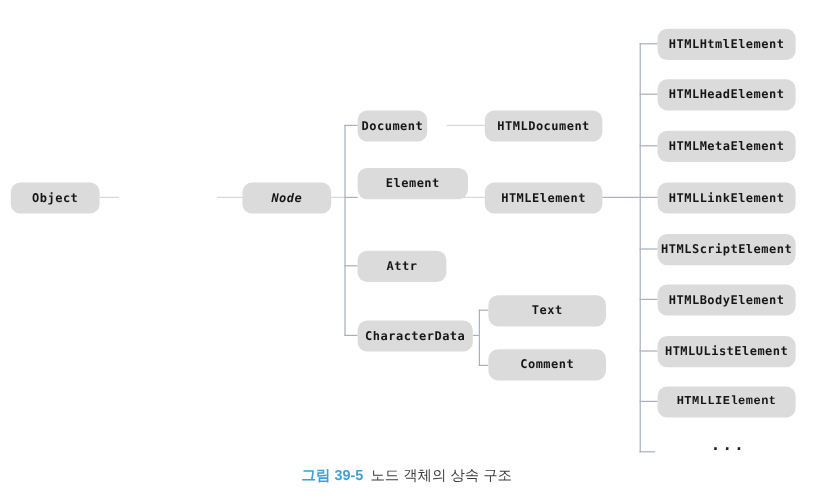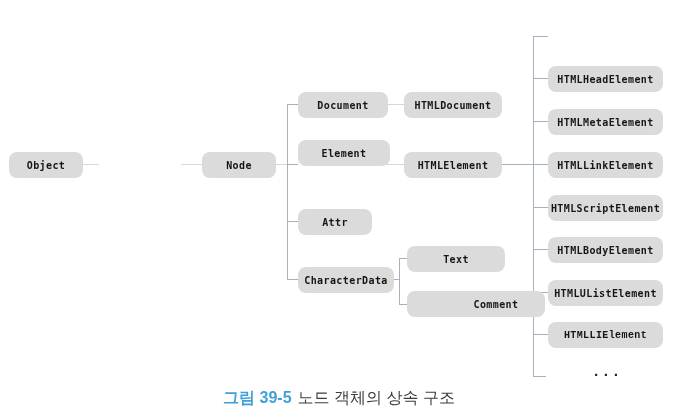--- a/index.html
+++ b/index.html
@@ -26,30 +26,30 @@
     white-space: nowrap;
   }
   .hl { position: absolute; height: 1px; }
   .vl { position: absolute; width: 1px; }
   .lt { background: #a7b0bd; }   
   .lr { background: #d6d8dc; }   
 
   
   #b-object        { left: 9px;   top: 152px; width: 74px; }
   #b-eventtarget   { left: 99px;  top: 152px; width: 82px; }
-  #b-node          { left: 202px; top: 152px; width: 74px; }
+  #b-node          { left: 202px; top: 152px; width: 74px; font-style: italic; }
   
-  #b-document      { left: 298px; top: 92px;  width: 90px; }
+  #b-document      { left: 298px; top: 92px;  width: 58px; }
   #b-element       { left: 298px; top: 140px; width: 92px; }
   #b-attr          { left: 298px; top: 209px; width: 74px; }
   #b-characterdata { left: 298px; top: 267px; width: 96px; }
   #b-htmldocument  { left: 404px; top: 92px;  width: 98px; }
   #b-htmlelement   { left: 404px; top: 152px; width: 98px; }
   #b-text          { left: 407px; top: 246px; width: 98px; }
-  #b-comment       { left: 407px; top: 291px; width: 98px; padding-left: 40px; }
+  #b-comment       { left: 407px; top: 291px; width: 98px; }
   
   #b-htmlhtml   { left: 548px; top: 24px;  width: 115px; }
   #b-htmlhead   { left: 548px; top: 66px;  width: 115px; }
   #b-htmlmeta   { left: 548px; top: 109px; width: 115px; }
   #b-htmllink   { left: 548px; top: 152px; width: 115px; }
   #b-htmlscript { left: 548px; top: 195px; width: 115px; }
   #b-htmlbody   { left: 548px; top: 237px; width: 115px; }
   #b-htmlulist  { left: 548px; top: 280px; width: 115px; }
   #b-htmlli     { left: 548px; top: 322px; width: 115px; font-family: Liberation Mono, monospace; }
 
@@ -95,21 +95,21 @@
     letter-spacing: 2px;
     line-height: 20px;
     color: #222222;
   }
 
   #caption {
     position: absolute;
     left: 0; top: 388px; width: 678px;
     text-align: center;
     font-family: "Liberation Sans", sans-serif;
-    font-size: 16px;
+    font-size: 12px;
   }
   #caption .fig   { color: #41a1d6; font-weight: bold; margin-right: 6px; }
   #caption .title { color: #3c3c3c; }
 </style>
 </head>
 <body>
 
 <div class="stage">
 
   <div class="hl lr" id="l-obj-evt"></div>
@@ -144,20 +144,21 @@
   <div class="nb" id="b-object">Object</div>
   <div class="nb" id="b-node">Node</div>
   <div class="nb" id="b-document">Document</div>
   <div class="nb" id="b-element">Element</div>
   <div class="nb" id="b-attr">Attr</div>
   <div class="nb" id="b-characterdata">CharacterData</div>
   <div class="nb" id="b-htmlelement">HTMLElement</div>
   <div class="nb" id="b-htmldocument">HTMLDocument</div>
   <div class="nb" id="b-text">Text</div>
   <div class="nb" id="b-comment">Comment</div>
+  <div class="nb" id="b-htmlhtml">HTMLHtmlElement</div>
   <div class="nb" id="b-htmlhead">HTMLHeadElement</div>
   <div class="nb" id="b-htmlmeta">HTMLMetaElement</div>
   <div class="nb" id="b-htmllink">HTMLLinkElement</div>
   <div class="nb" id="b-htmlbody">HTMLBodyElement</div>
   <div class="nb" id="b-htmlscript">HTMLScriptElement</div>
   <div class="nb" id="b-htmlulist">HTMLUListElement</div>
   <div class="nb" id="b-htmlli">HTMLLIElement</div>
 
   <div id="ellipsis">...</div>
 

